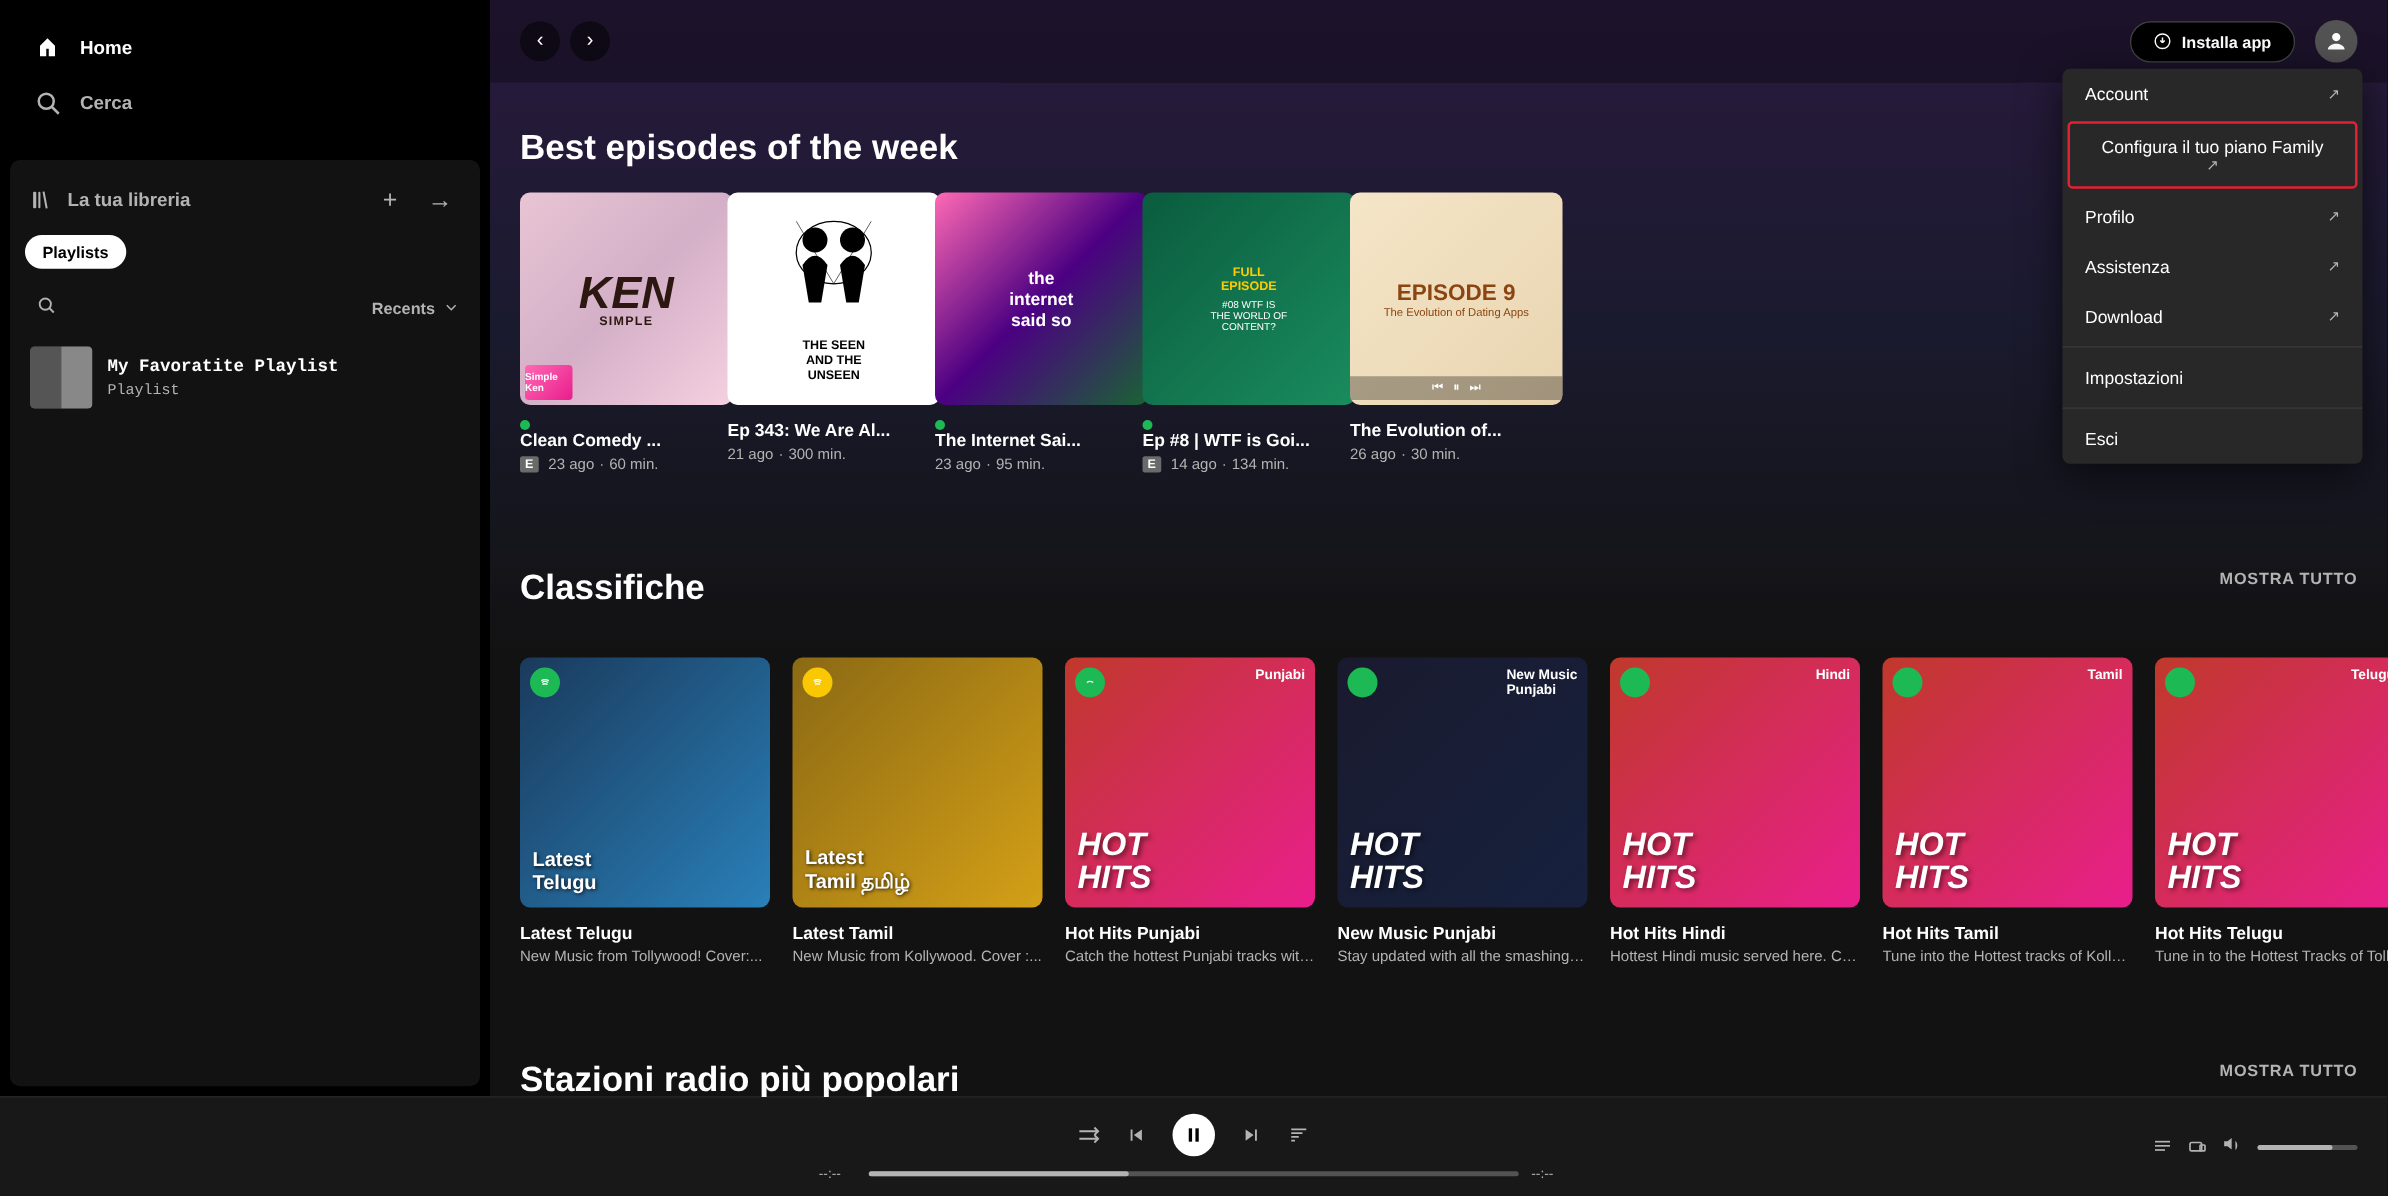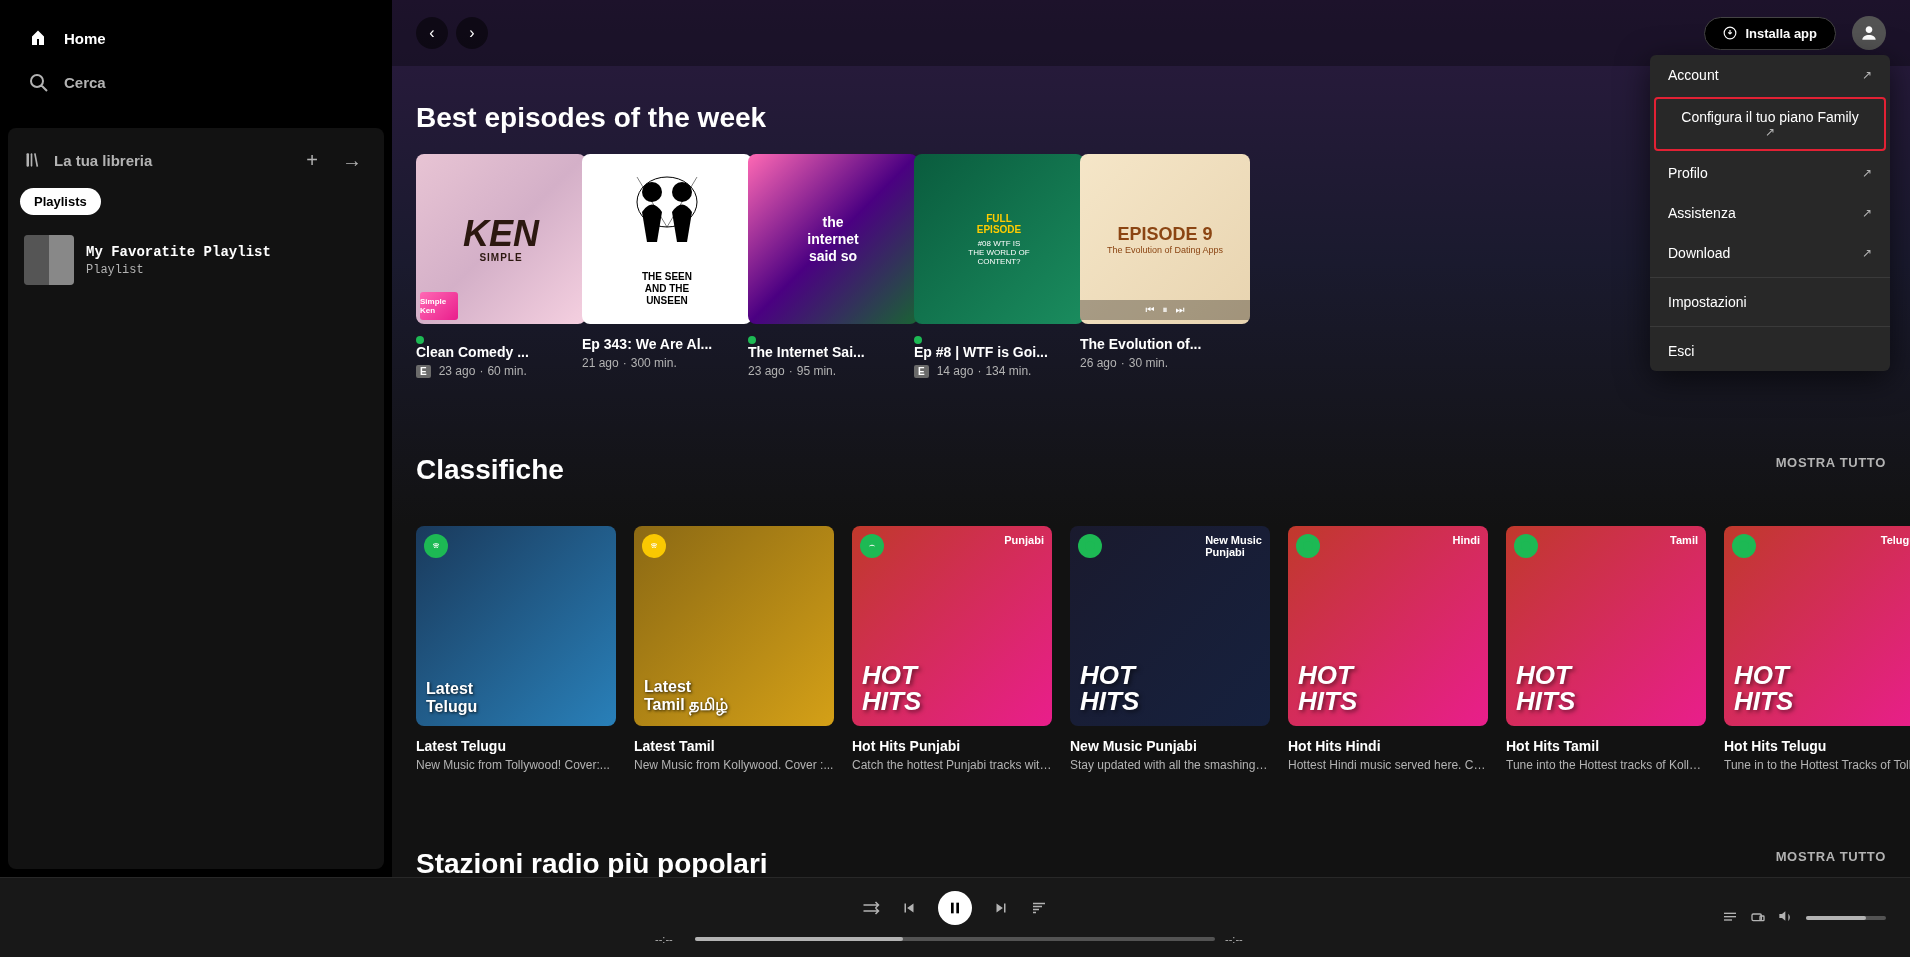--- a/index.html
+++ b/index.html
@@ -717,20 +717,34 @@
         <div class="library-header-right">
           <button class="icon-btn">+</button>
           <button class="icon-btn">→</button>
         </div>
       </div>
 
       <div class="filter-row">
         <button class="filter-chip active">Playlists</button>
       </div>
 
+      <div class="search-sort-row">
+        <button class="search-sort-row search-icon-btn">
+          <svg width="18" height="18" viewBox="0 0 24 24" fill="none">
+            <circle cx="11" cy="11" r="6" stroke="#b3b3b3" stroke-width="2"></circle>
+            <path d="M20 20L15.5 15.5" stroke="#b3b3b3" stroke-width="2"></path>
+          </svg>
+        </button>
+        <button class="recents-btn">
+          <span>Recents</span>
+          <svg width="14" height="14" viewBox="0 0 24 24" fill="#b3b3b3">
+            <path d="M6 9L12 15L18 9" stroke="#b3b3b3" stroke-width="2" fill="none"></path>
+          </svg>
+        </button>
+      </div>
 
       <div class="playlist-item">
         <div class="playlist-thumb">
           <svg width="50" height="50" viewBox="0 0 50 50">
             <rect width="25" height="50" fill="#555"></rect>
             <rect x="25" width="25" height="50" fill="#888"></rect>
           </svg>
         </div>
         <div class="playlist-info">
           <div class="playlist-name">My Favoratite Playlist</div>

